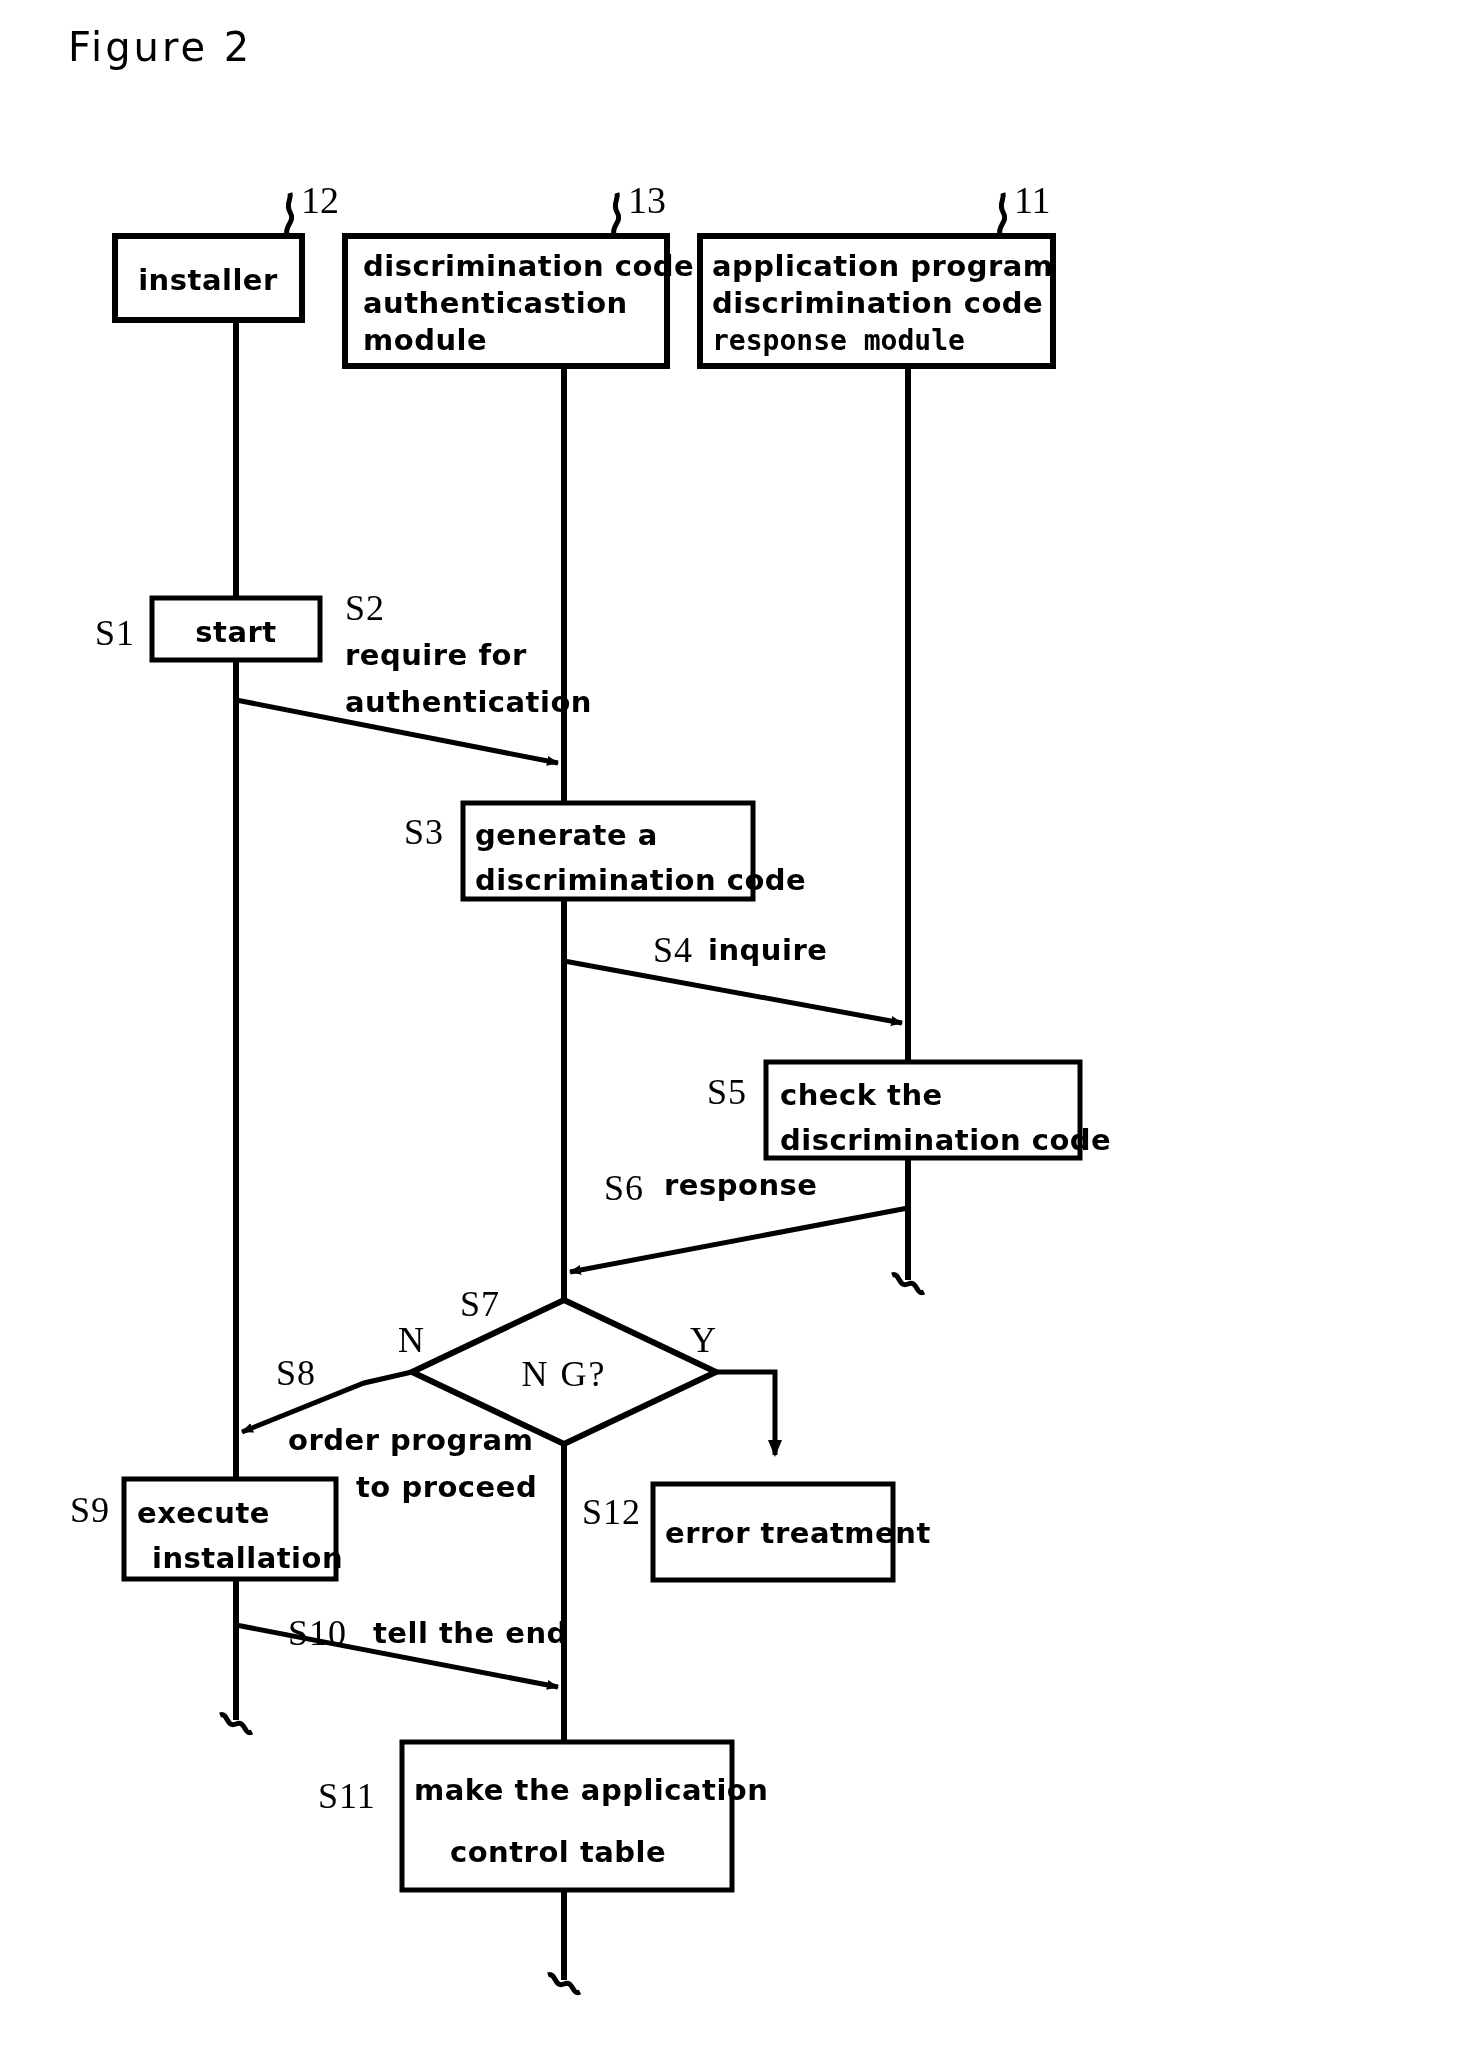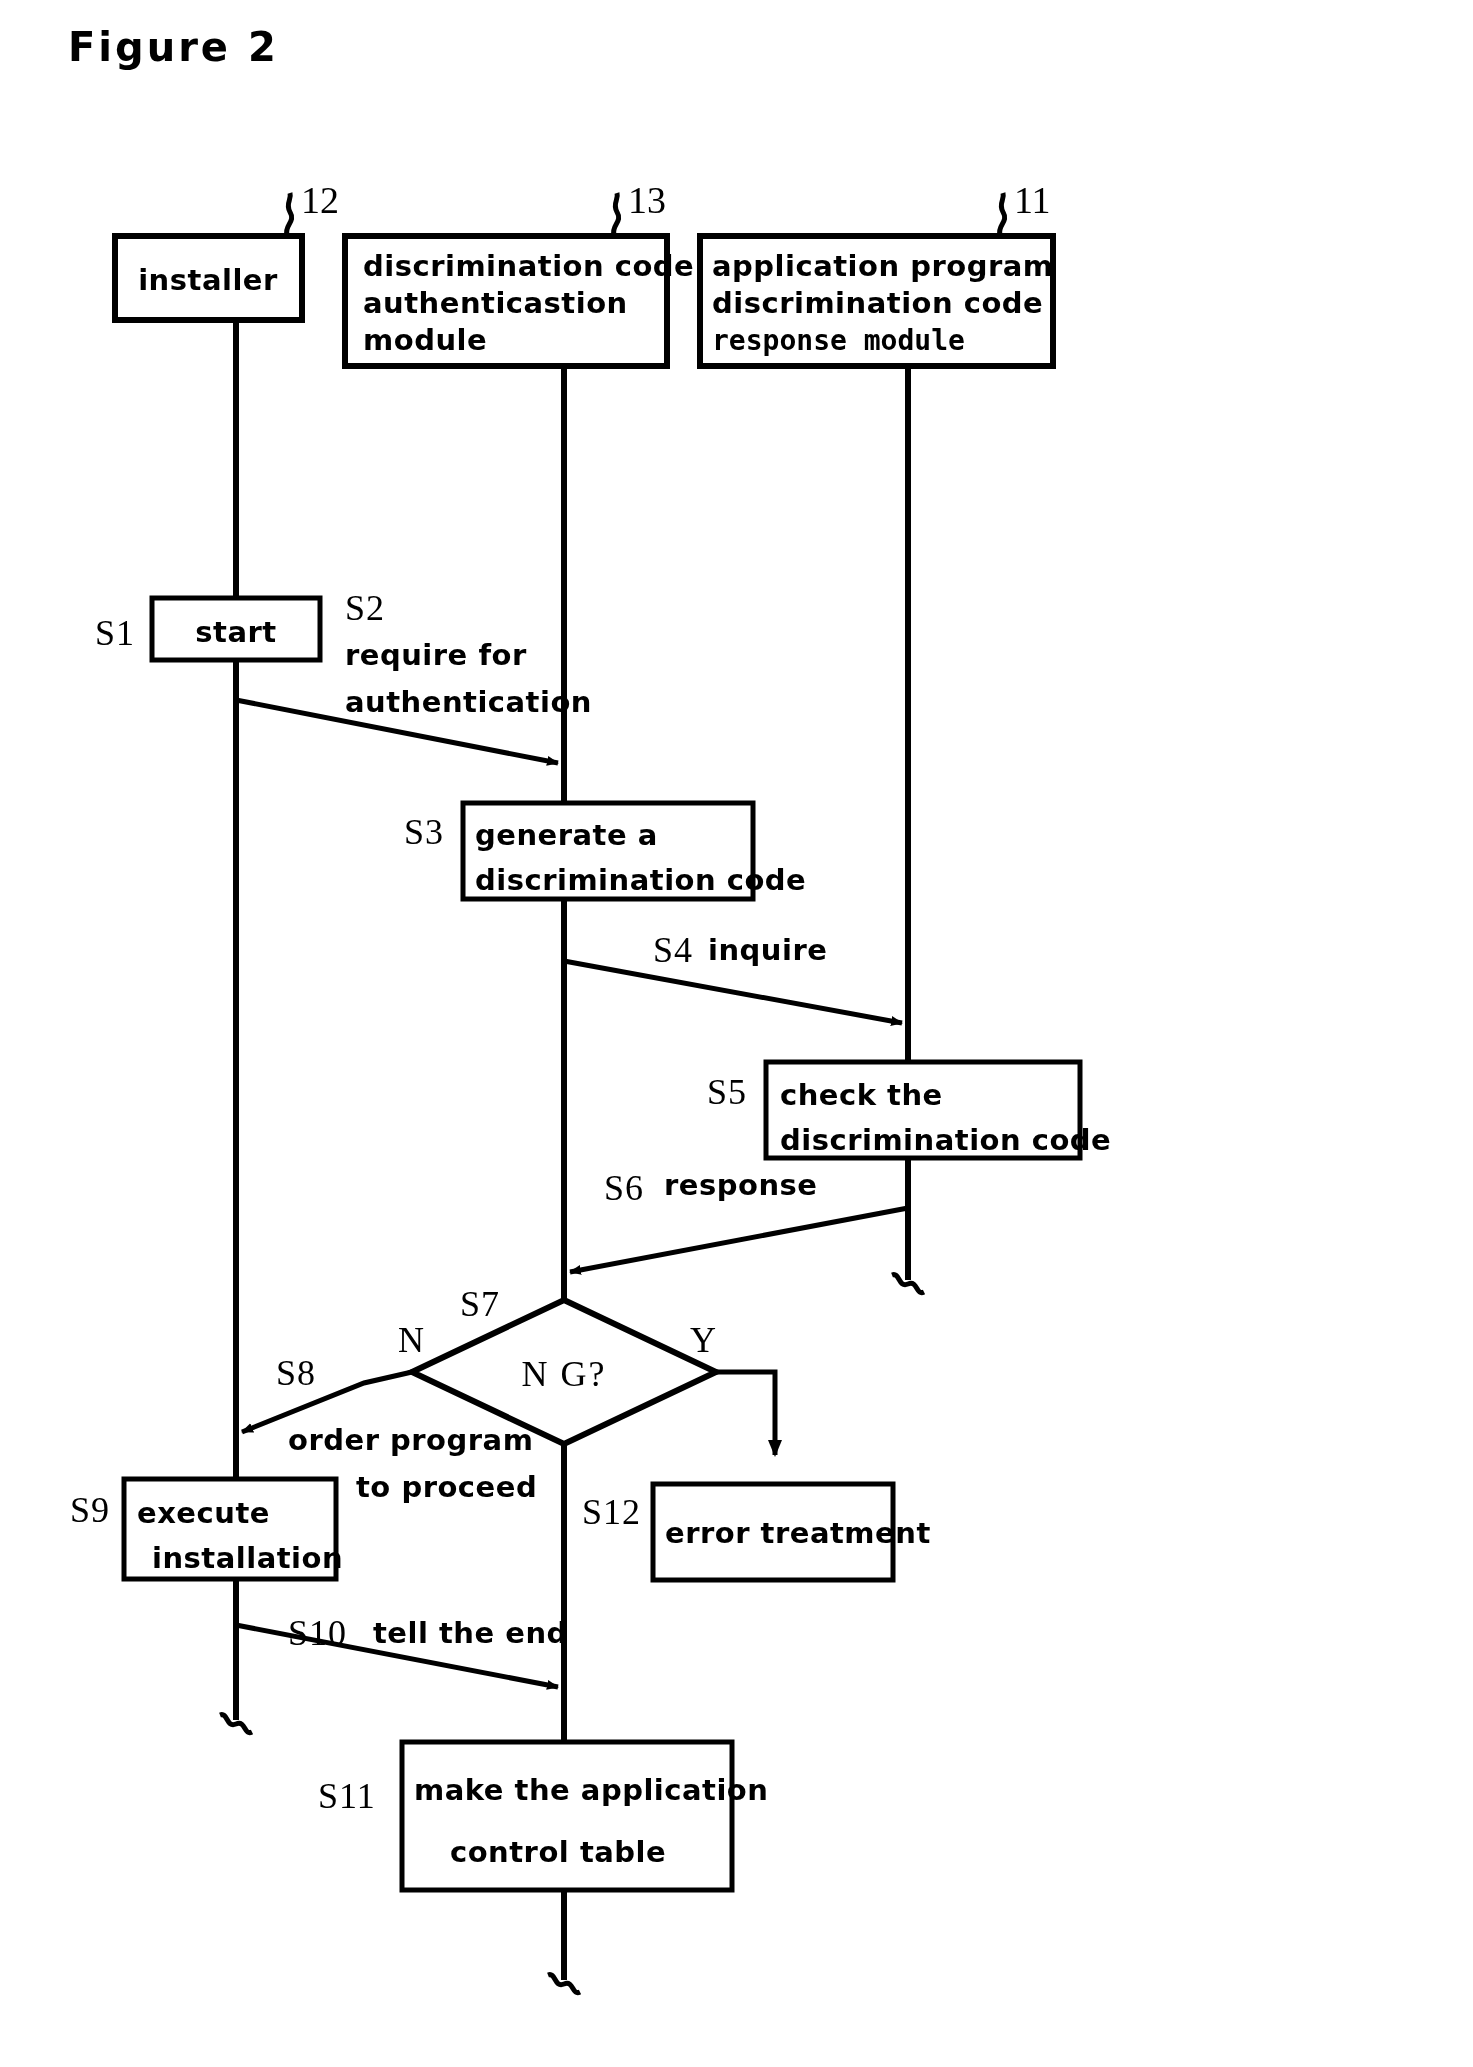--- a/index.html
+++ b/index.html
@@ -17,21 +17,21 @@
     height: 2067px;
     background: #ffffff;
     overflow: hidden;
   }
   #figure-title {
     position: absolute;
     left: 68px;
     top: 24px;
     font-family: "DejaVu Sans", sans-serif;
     font-size: 40px;
-    font-weight: 700;
+    font-weight: 400;
     letter-spacing: 3px;
     color: #000;
   }
   svg.diagram {
     position: absolute;
     left: 0;
     top: 0;
     width: 1473px;
     height: 2067px;
   }

